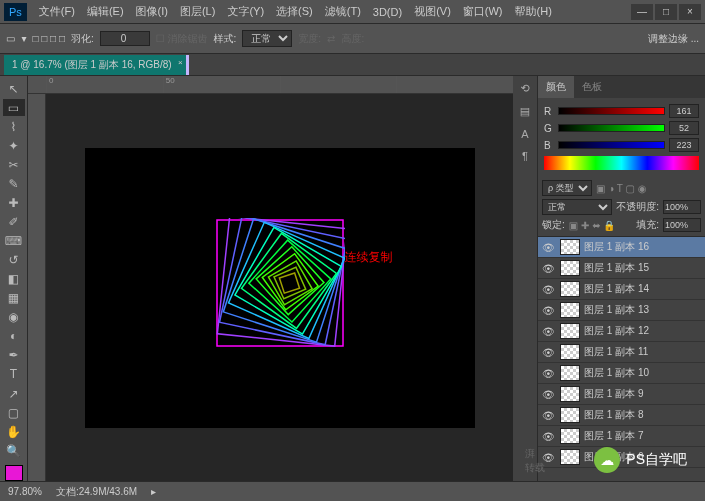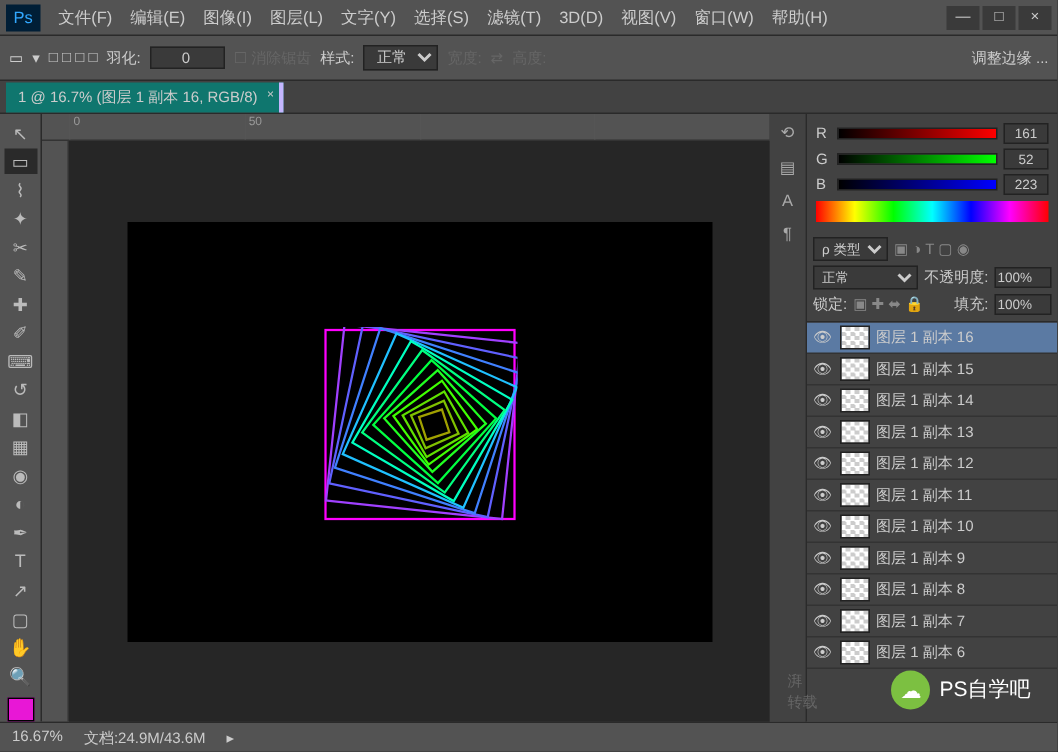--- a/index.html
+++ b/index.html
@@ -150,34 +150,39 @@
               <rect x="37" y="24" width="68" height="68" transform="rotate(36 65 65)" stroke="#00ff80"></rect>
               <rect x="42" y="28" width="58" height="58" transform="rotate(42 65 65)" stroke="#00ff40"></rect>
               <rect x="46" y="32" width="48" height="48" transform="rotate(48 65 65)" stroke="#20ff20"></rect>
               <rect x="50" y="36" width="40" height="40" transform="rotate(54 65 65)" stroke="#40ff00"></rect>
               <rect x="54" y="40" width="32" height="32" transform="rotate(60 65 65)" stroke="#60e000"></rect>
               <rect x="57" y="44" width="24" height="24" transform="rotate(66 65 65)" stroke="#80c000"></rect>
               <rect x="60" y="48" width="16" height="16" transform="rotate(72 65 65)" stroke="#a0a000"></rect>
             </g>
           </svg>
           <div class="anno">
+            <div>连续复制</div>
           </div>
         </div>
       </div>
     </div>
   </div>
 
   <div class="raux">
     <div>⟲</div>
     <div>▤</div>
     <div>A</div>
     <div>¶</div>
   </div>
 
   <div class="rpanels">
+    <div class="panel-tabs">
+      <div class="ptab">颜色</div>
+      <div class="ptab dim">色板</div>
+    </div>
     <div class="color-panel">
       <div class="slider-row">
         <span class="slider-lbl">R</span>
         <div class="slider-bar slider-r"></div>
         <input class="slider-val" value="161" style="">
       </div>
       <div class="slider-row">
         <span class="slider-lbl">G</span>
         <div class="slider-bar slider-g"></div>
         <input class="slider-val" value="52" style="">
@@ -263,21 +268,21 @@
             <span class="eye">👁</span>
             <span class="thumb"></span>
             <span>图层 1 副本 6</span>
           </div>
         </div>
     </div>
   </div>
 </div>
 
 <div class="statusbar">
-  <span>16.67%</span>
+  <span>97.80%</span>
   <span>文档:24.9M/43.6M</span>
   <span>▸</span>
 </div>
 
 <div class="watermark">
   <div>湃</div>
     <div>转载</div>
 </div>
 <div class="wechat">
   <div class="wechat-icon">☁</div>

